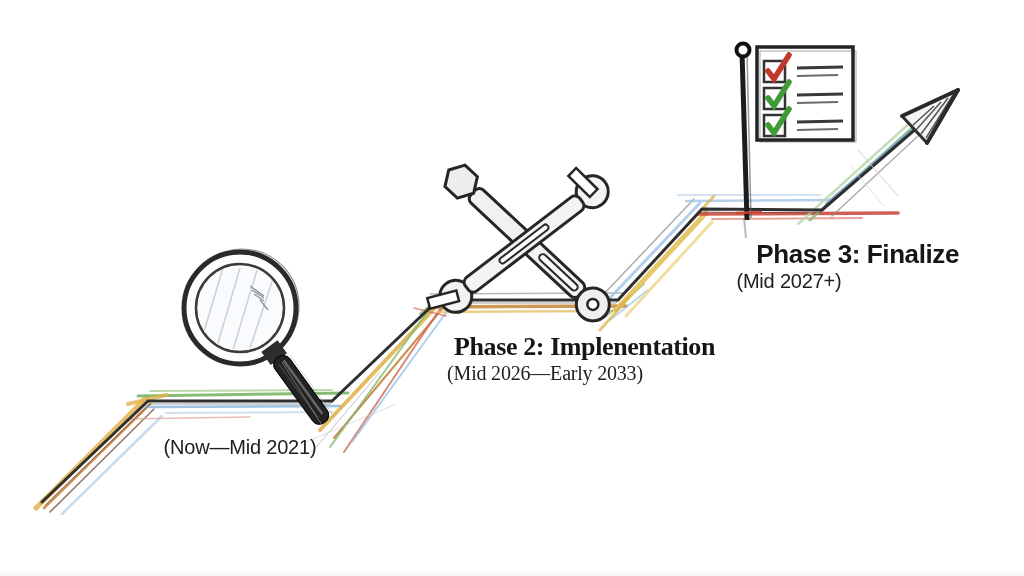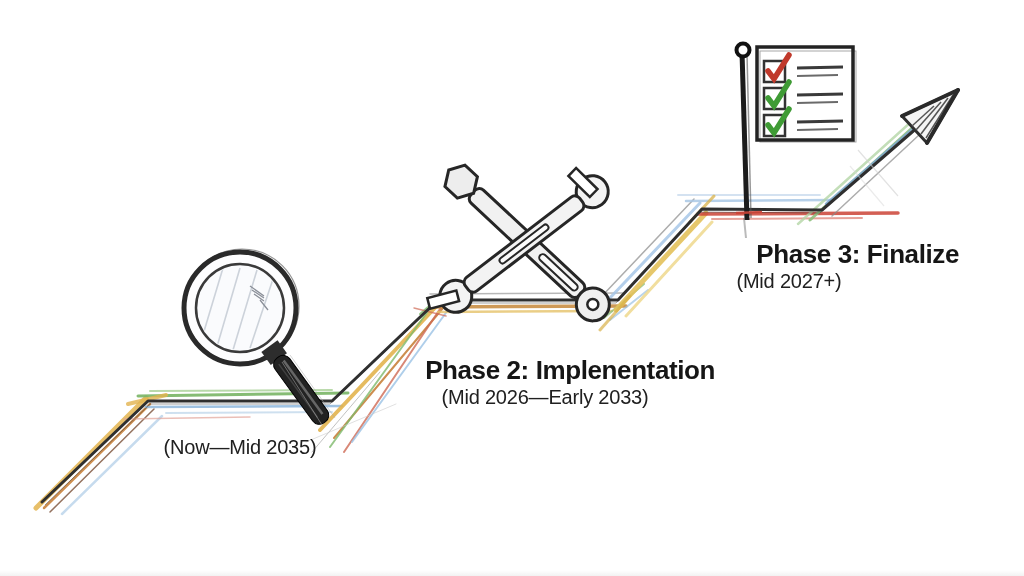--- a/index.html
+++ b/index.html
@@ -11,21 +11,21 @@
   #stage::after{ 
     content:"";position:absolute;left:0;right:0;bottom:0;height:6px;
     background:linear-gradient(to bottom,rgba(0,0,0,0),rgba(0,0,0,0.05));
     pointer-events:none;
   }
   svg.sketch{position:absolute;left:0;top:0;width:1024px;height:576px;}
   .phase{position:absolute;width:340px;text-align:center;color:#161616;}
   .phase .t{font-size:26px;font-weight:700;letter-spacing:-0.4px;line-height:1.15;text-align:right;}
   .phase .d{font-size:20px;font-weight:400;color:#202020;letter-spacing:-0.2px;}
   #phase1{left:70px;top:436px;}
-  #phase2{left:375px;top:356px;}
+  #phase2{left:375px;top:332px;font-family:Liberation Serif, serif;}
   #phase3{left:619px;top:240px;}
 </style>
 </head>
 <body>
 
 <div id="stage">
 
   <svg class="sketch" viewBox="0 0 1024 576">
     <defs>
       <clipPath id="lens">
@@ -170,21 +170,21 @@
         <line x1="797" y1="122" x2="843" y2="121" stroke="#3a3a3a" stroke-width="3"></line>
         <line x1="797" y1="130" x2="838" y2="129" stroke="#6a6a6a" stroke-width="2"></line>
       </g>
       <line x1="858" y1="150" x2="898" y2="196" stroke="#cfcfcf" stroke-width="1.2" opacity="0.6"></line>
       <line x1="850" y1="166" x2="884" y2="206" stroke="#d8d8d8" stroke-width="1.2" opacity="0.5"></line>
       <line x1="736" y1="213" x2="762" y2="212" stroke="#cc4437" stroke-width="2.5" opacity="0.9"></line>
     </g>
   </svg>
 
   <div class="phase" id="phase1">
-    <div class="d">(Now—Mid 2035)</div>
+    <div class="d">(Now—Mid 2021)</div>
   </div>
   <div class="phase" id="phase2">
     <div class="t">Phase 2: Implenentation</div>
     <div class="d">(Mid 2026—Early 2033)</div>
   </div>
   <div class="phase" id="phase3">
     <div class="t">Phase 3: Finalize</div>
     <div class="d">(Mid 2027+)</div>
   </div>
 

